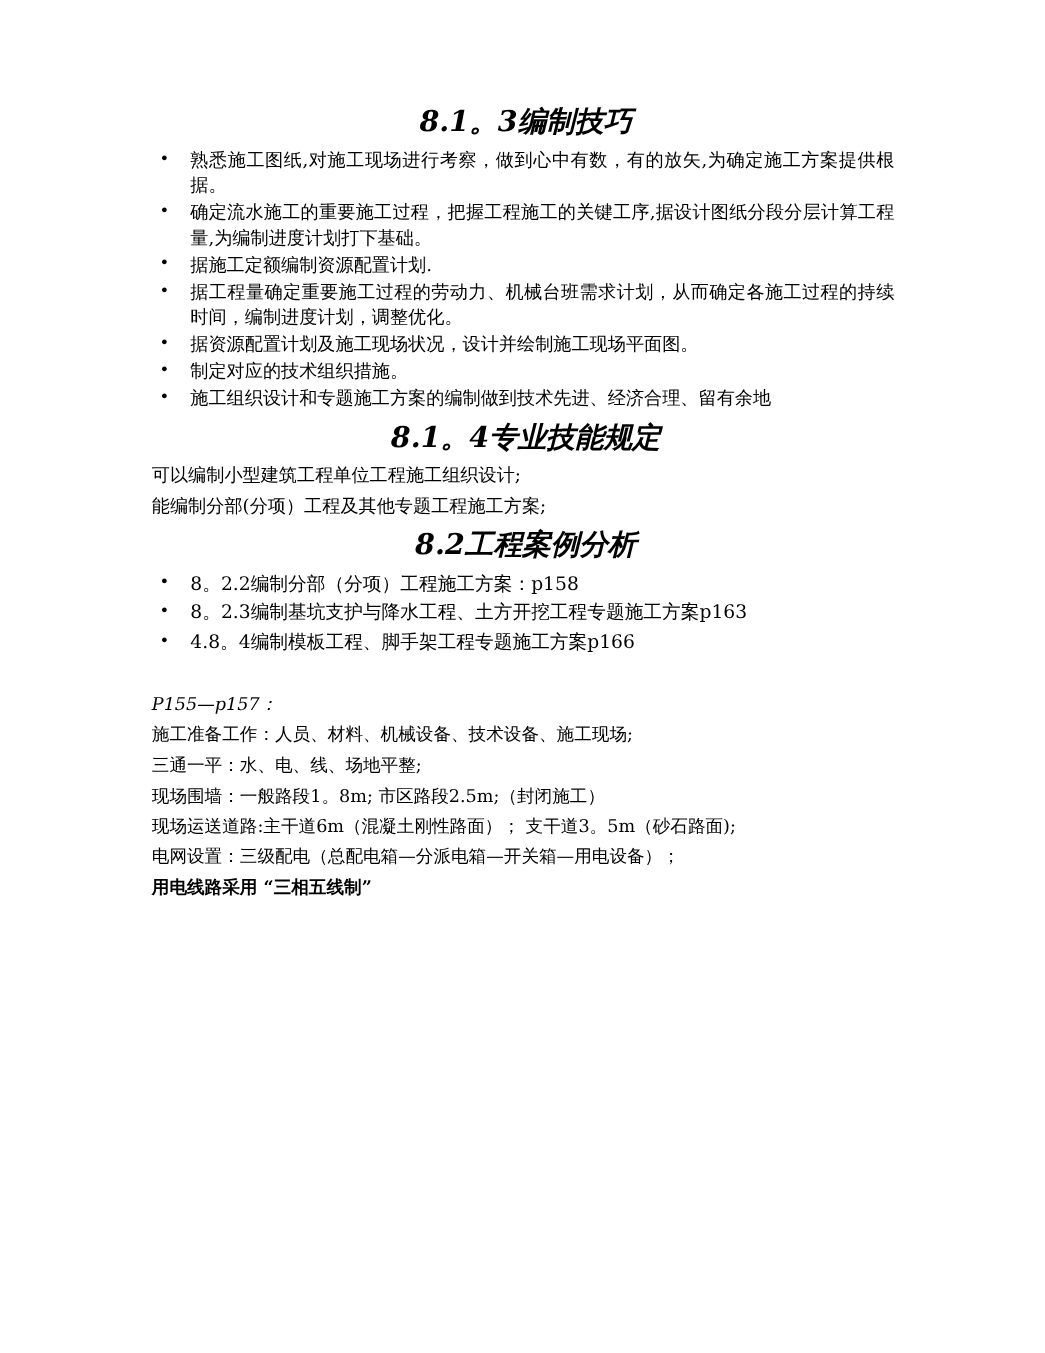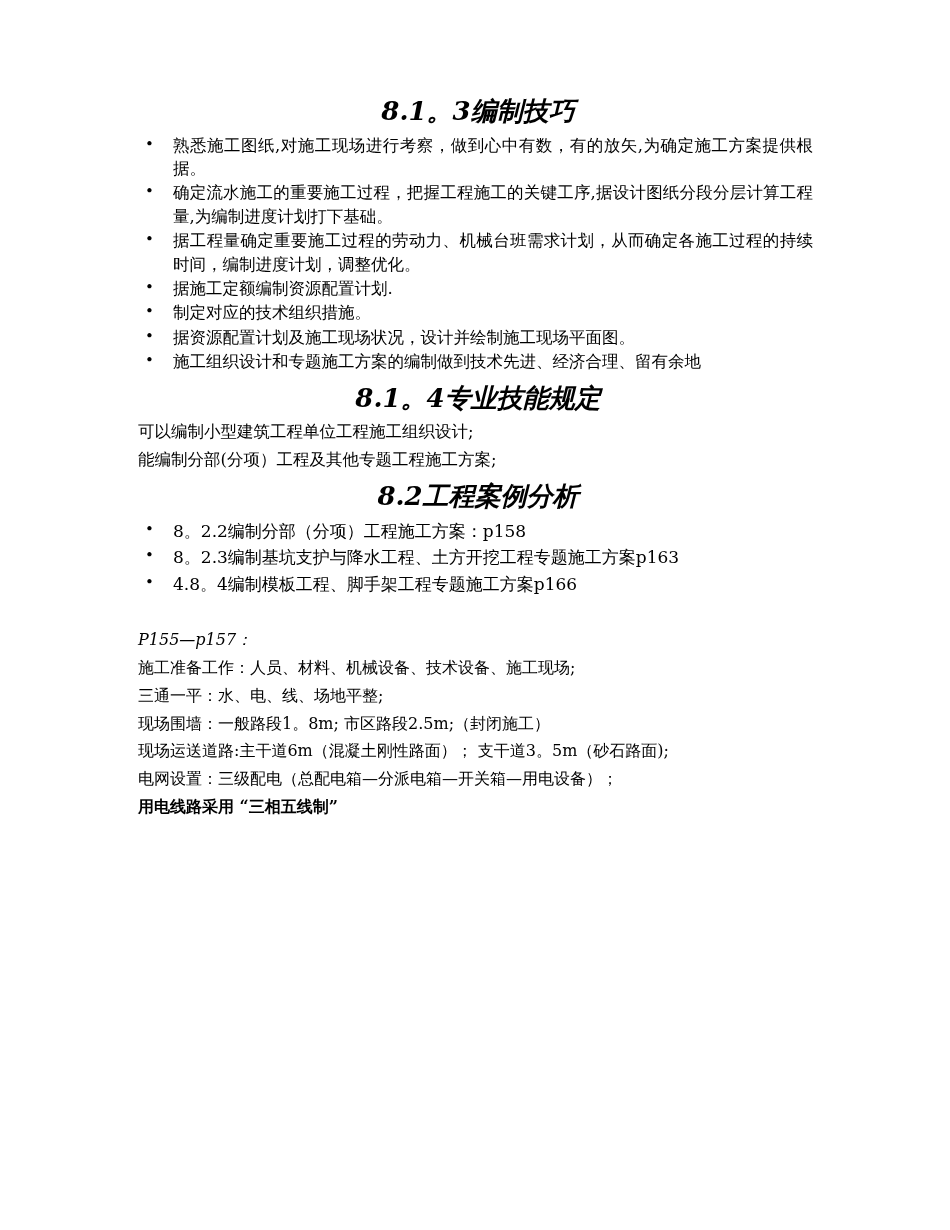--- a/index.html
+++ b/index.html
@@ -94,24 +94,24 @@
 <body>
 
 <div class="page">
   <div class="content">
 
     <h2 class="heading">8.1。3编制技巧</h2>
 
     <ul class="bullets">
       <li>熟悉施工图纸,对施工现场进行考察，做到心中有数，有的放矢,为确定施工方案提供根据。</li>
       <li>确定流水施工的重要施工过程，把握工程施工的关键工序,据设计图纸分段分层计算工程量,为编制进度计划打下基础。</li>
+      <li>据施工定额编制资源配置计划.</li>
       <li>据工程量确定重要施工过程的劳动力、机械台班需求计划，从而确定各施工过程的持续时间，编制进度计划，调整优化。</li>
-      <li>据施工定额编制资源配置计划.</li>
+      <li>据资源配置计划及施工现场状况，设计并绘制施工现场平面图。</li>
       <li>制定对应的技术组织措施。</li>
-      <li>据资源配置计划及施工现场状况，设计并绘制施工现场平面图。</li>
       <li>施工组织设计和专题施工方案的编制做到技术先进、经济合理、留有余地</li>
     </ul>
 
     <h2 class="heading second">8.1。4专业技能规定</h2>
 
     <p class="plain">可以编制小型建筑工程单位工程施工组织设计;</p>
     <p class="plain">能编制分部(分项）工程及其他专题工程施工方案;</p>
 
     <h2 class="heading second">8.2工程案例分析</h2>
 

